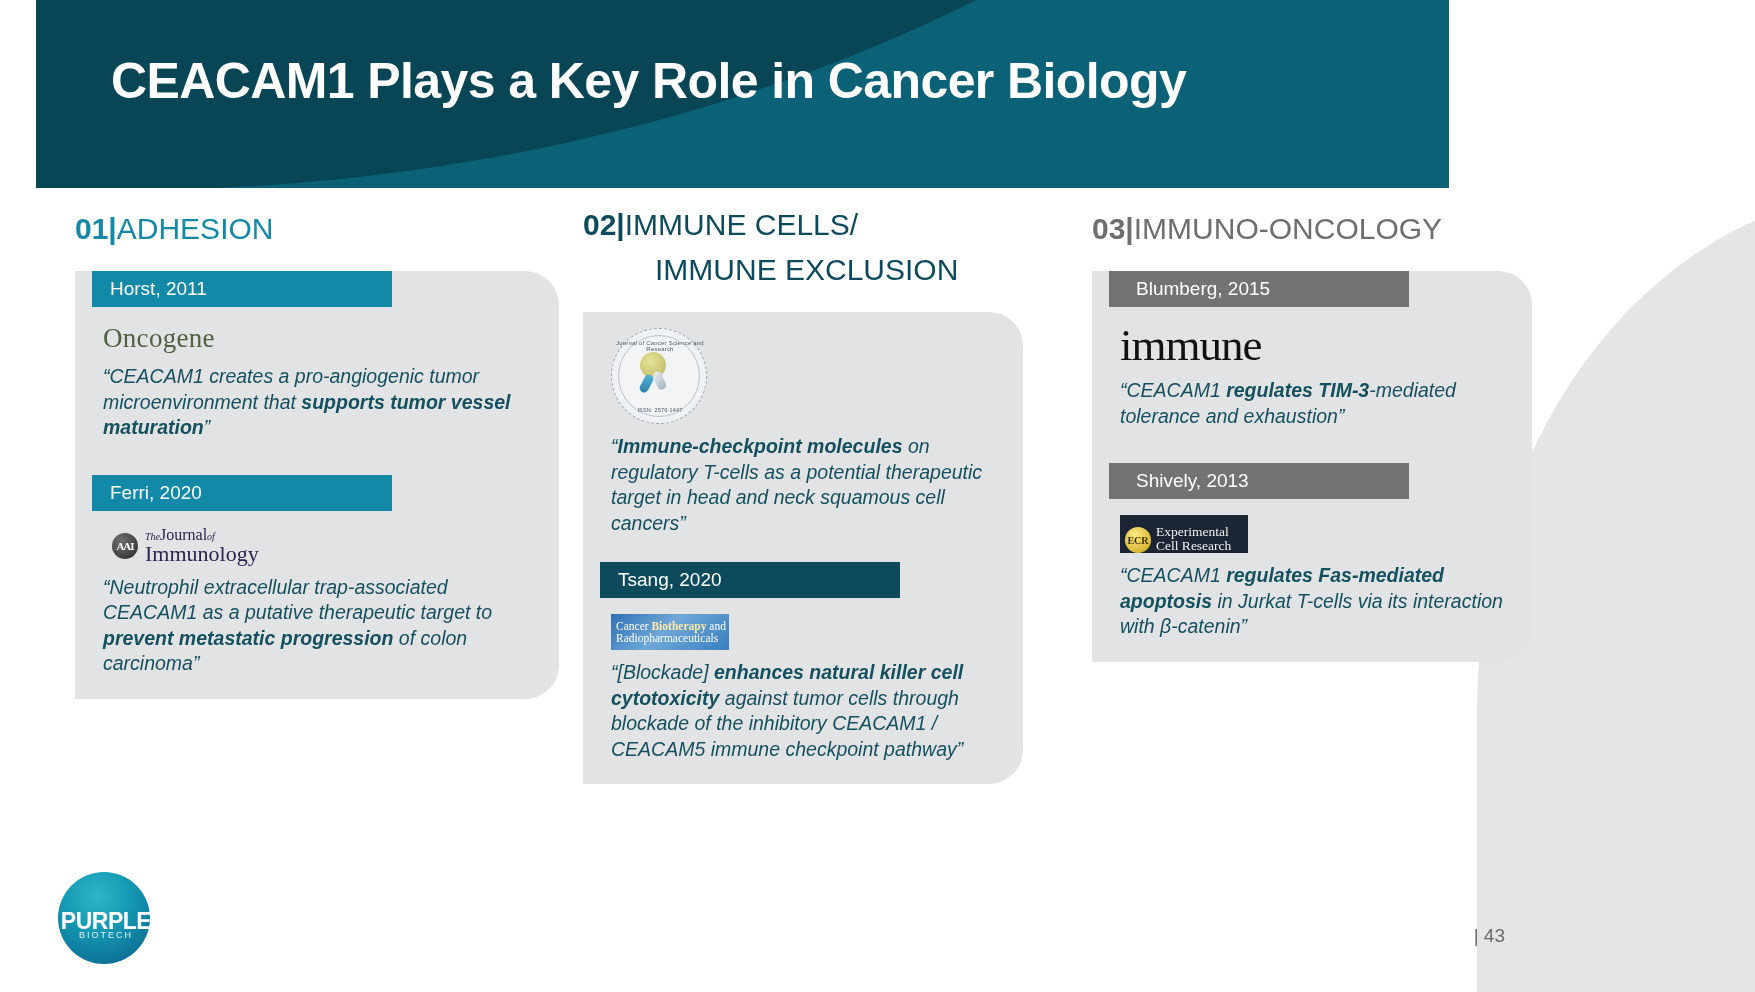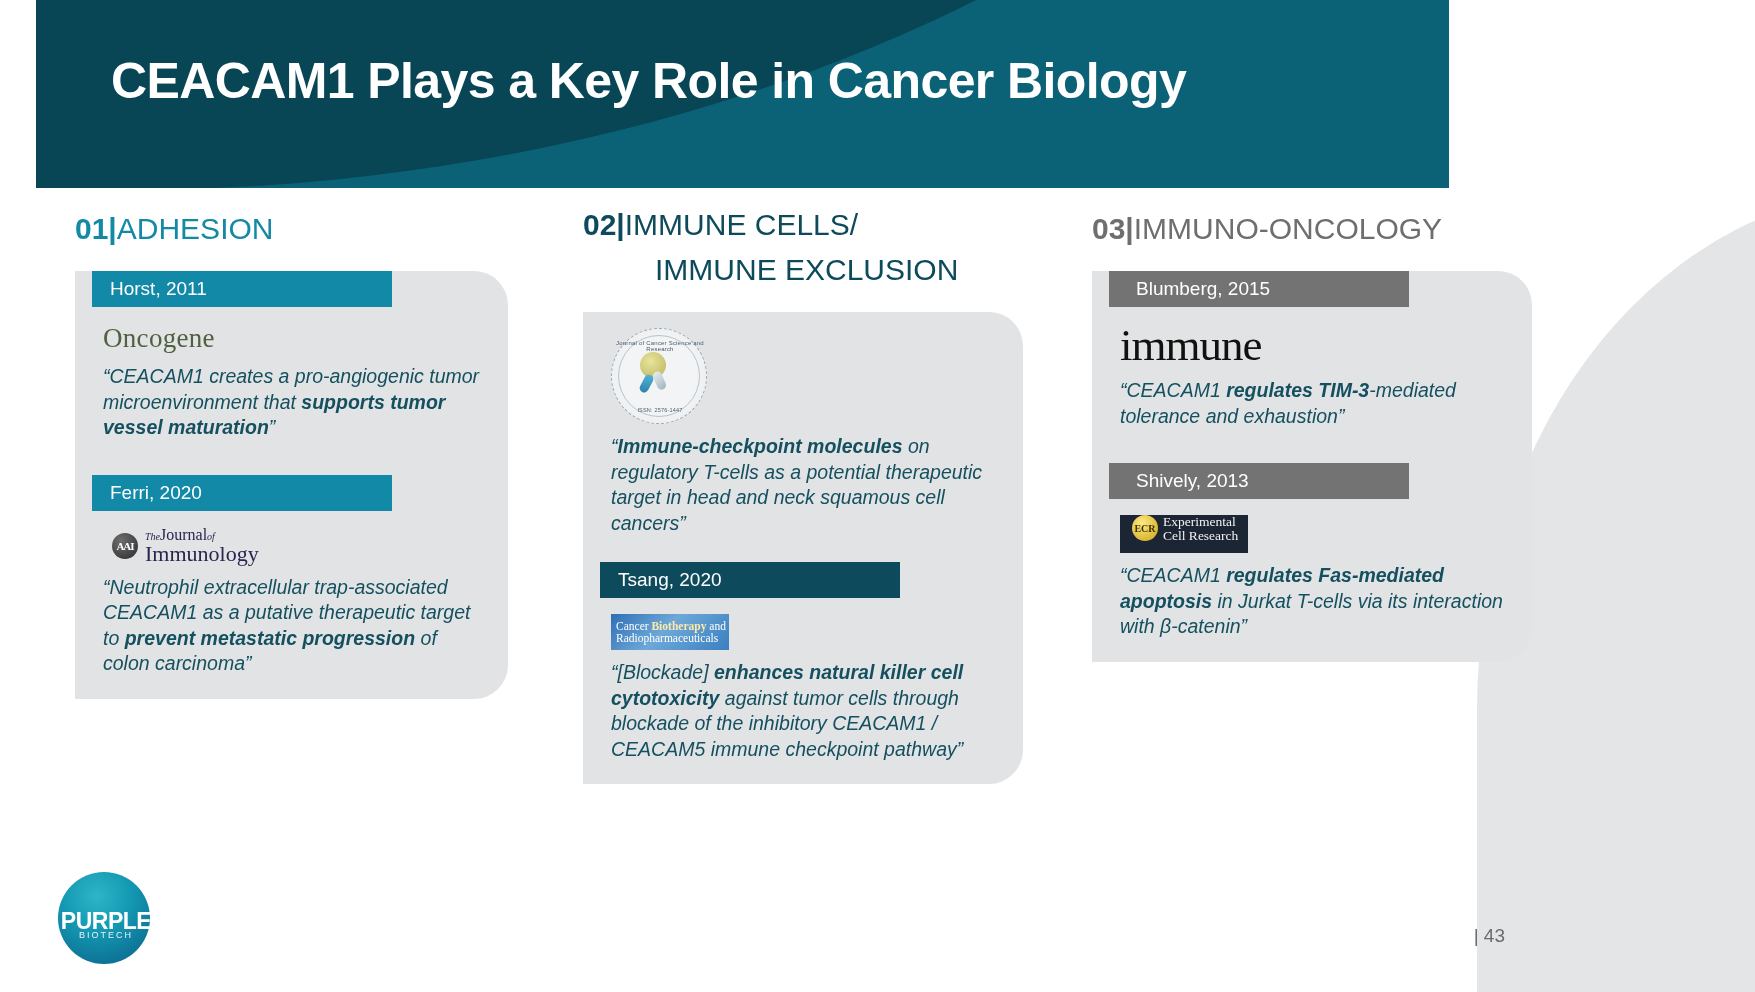--- a/index.html
+++ b/index.html
@@ -63,21 +63,21 @@
     z-index: 0;
   }
 
   
   .columns {
     position: absolute; left: 0; top: 190px;
     width: 1755px; height: 700px;
     z-index: 2;
   }
   .col { position: absolute; top: 0; }
-  .col-1 { left: 75px;  width: 433px; }
+  .col-1 { left: 75px;  width: 484px; }
   .col-2 { left: 583px; width: 440px; }
   .col-3 { left: 1092px; width: 440px; }
 
   .col-head {
     font-size: 30px;
     font-weight: 300;
     white-space: nowrap;
     line-height: 45px;
     padding-top: 16px;
   }
@@ -197,21 +197,21 @@
   .cbr-l2 { font-size: 11.5px; }
 
   .logo-nature {
     font-family: "Liberation Serif", serif;
     font-size: 45px; color: #111111; letter-spacing: -1px;
     line-height: 1;
   }
 
   .logo-ecr {
     width: 128px; height: 38px; background: #1b2533;
-    display: flex; align-items: flex-start; gap: 5px; padding-left: 12px;
+    display: flex; align-items: flex-end; gap: 5px; padding-left: 5px;
   }
   .ecr-badge {
     width: 26px; height: 26px; border-radius: 50%;
     background: radial-gradient(circle at 38% 32%, #ffe985, #c9a413);
     color: #3b3000; font-family: "Liberation Serif", serif;
     font-size: 10px; font-weight: bold; line-height: 9px;
     display: flex; flex-direction: column; align-items: center; justify-content: center;
     flex: 0 0 auto;
   }
   .ecr-text { font-family: "Liberation Serif", serif; color: #f2f2f2; line-height: 14px; font-size: 13.5px; }

